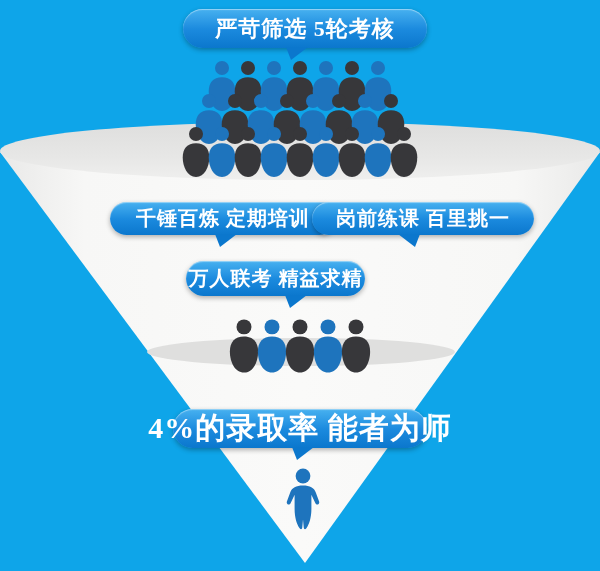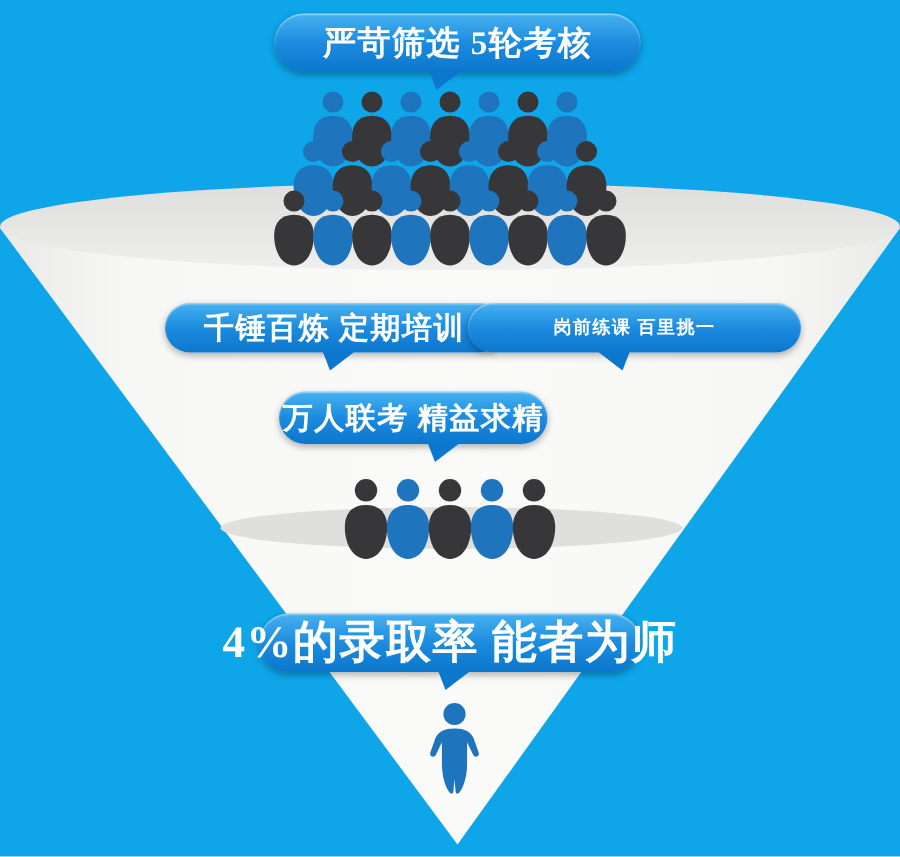--- a/index.html
+++ b/index.html
@@ -40,21 +40,21 @@
   }
   .bubble .tail{
     position:absolute;top:100%;margin-top:-1px;
     width:22px;height:13px;pointer-events:none;
   }
   .bubble .tail svg{display:block;width:100%;height:100%;}
   .b-top   {left:183px;top:9px;  width:244px;height:39px;font-size:22px;}
   .b-top    .tail{left:103px;}
   .b-left  {left:62px; top:202px;width:226px;height:33px;font-size:20px;margin-left:48px;}
   .b-left   .tail{left:105px;}
-  .b-right {left:312px;top:202px;width:222px;height:33px;font-size:12px;}
+  .b-right {left:312px;top:202px;width:222px;height:33px;font-size:20px;}
   .b-right  .tail{left:86px;}
   .b-mid   {left:186px;top:261px;width:179px;height:35px;font-size:20px;}
   .b-mid    .tail{left:99px;}
   .b-bottom{left:173px;top:409px;width:254px;height:39px;font-size:30px;}
   .b-bottom .tail{left:119px;}
 </style>
 </head>
 <body>
 
 <div class="stage">

